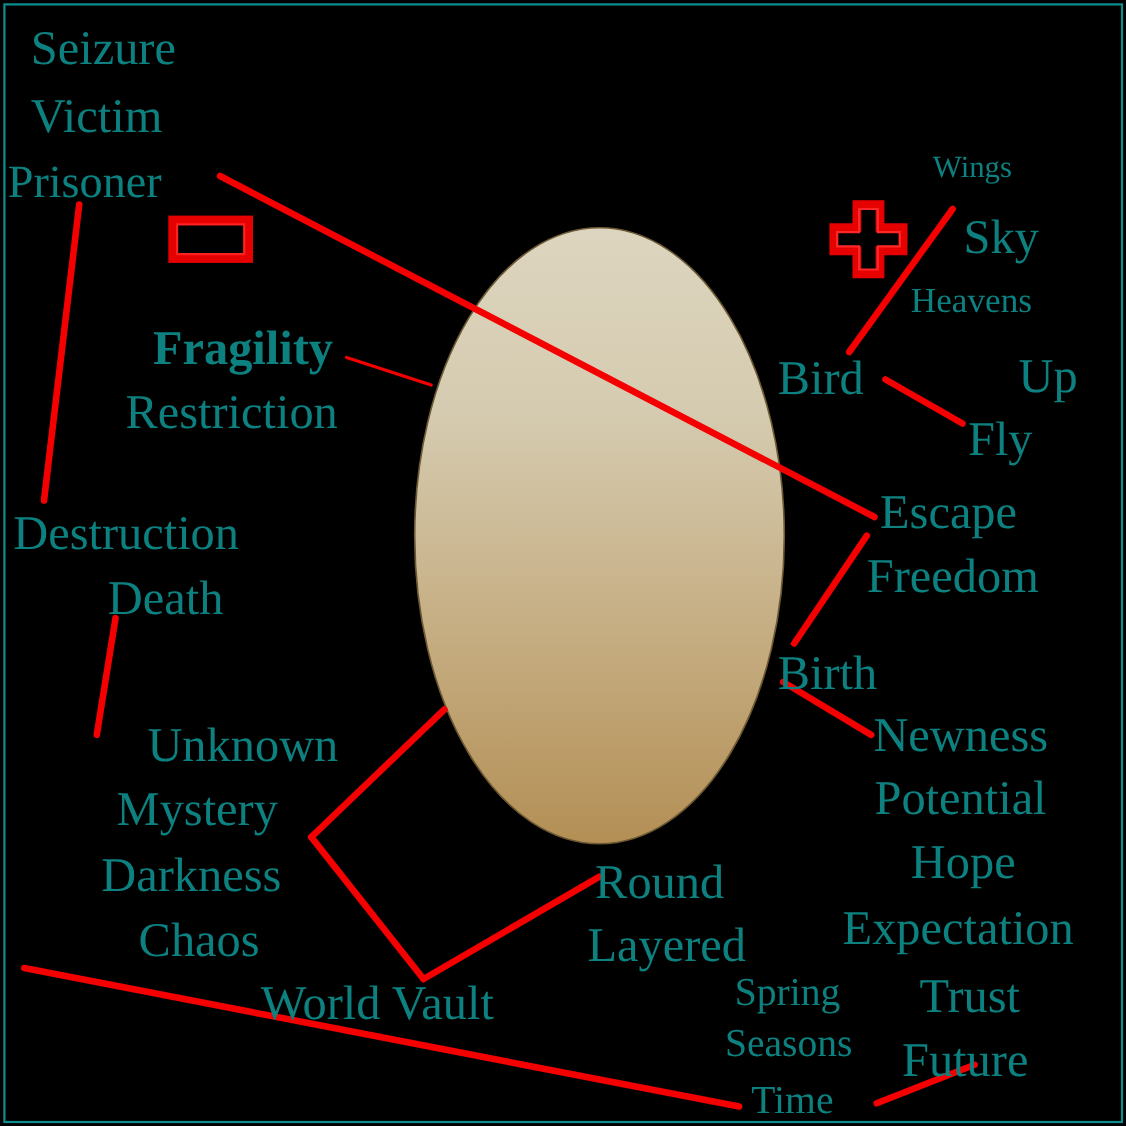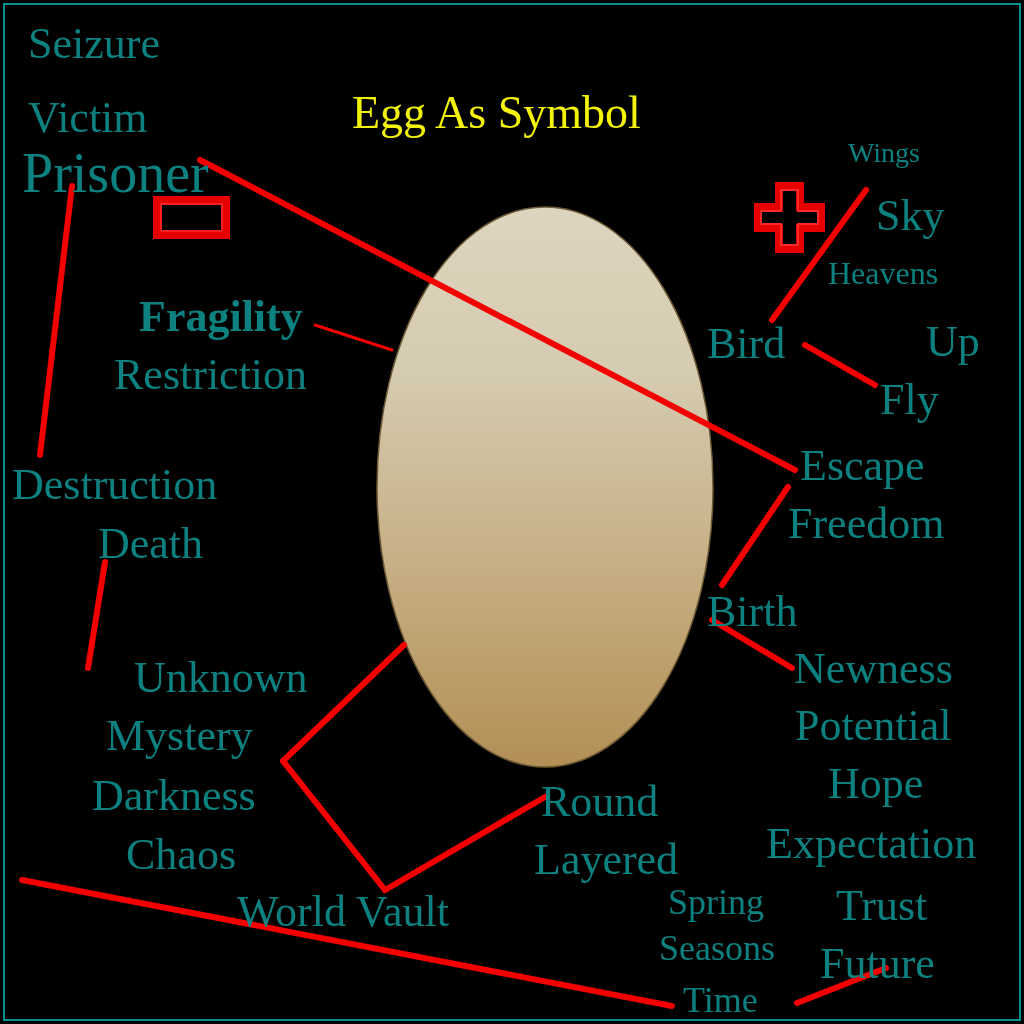--- a/index.html
+++ b/index.html
@@ -101,26 +101,25 @@
       <rect x="157" y="200" width="69" height="35" fill="none" stroke="#e60000" stroke-width="8"></rect>
       <rect x="161" y="204" width="61" height="27" fill="none" stroke="#ff2020" stroke-width="2"></rect>
     </g>
 
     <g>
       <path d="M 779,186 L 800,186 L 800,207 L 821,207 L 821,228 L 800,228 L 800,249 L 779,249 L 779,228 L 758,228 L 758,207 L 779,207 Z" fill="none" stroke="#e60000" stroke-width="8"></path>
       <path d="M 781,190 L 798,190 L 798,211 L 818,211 L 818,224 L 798,224 L 798,245 L 781,245 L 781,224 L 761,224 L 761,211 L 781,211 Z" fill="none" stroke="#ff2828" stroke-width="2"></path>
     </g>
   </svg>
 
-  <div id="title">Egg As Symbol</div>
 
   <div id="labels-root">
       <div class="lbl" style="left: 28px; top: 22px; font-size: 44px;">Seizure</div>
-      <div class="lbl" style="left: 28px; top: 84px; font-size: 44px; margin-top: 12px;">Victim</div>
-      <div class="lbl" style="left: 22px; top: 145px; font-size: 56px;">Prisoner</div>
+      <div class="lbl" style="left: 28px; top: 84px; font-size: 44px;">Victim</div>
+      <div class="lbl" style="left: 7px; top: 145px; font-size: 42px;">Prisoner</div>
       <div class="lbl" style="left: 139px; top: 295px; font-size: 44px; font-weight: bold;">Fragility</div>
       <div class="lbl" style="left: 114px; top: 353px; font-size: 44px; font-family: Liberation Serif, serif;">Restriction</div>
       <div class="lbl" style="left: 12px; top: 463px; font-size: 44px;">Destruction</div>
       <div class="lbl" style="left: 98px; top: 522px; font-size: 44px;">Death</div>
       <div class="lbl" style="left: 86px; top: 656px; font-size: 44px; margin-left: 48px;">Unknown</div>
       <div class="lbl" style="left: 106px; top: 714px; font-size: 44px;">Mystery</div>
       <div class="lbl" style="left: 92px; top: 774px; font-size: 44px;">Darkness</div>
       <div class="lbl" style="left: 126px; top: 833px; font-size: 44px;">Chaos</div>
       <div class="lbl" style="left: 237px; top: 890px; font-size: 44px;">World Vault</div>
       <div class="lbl" style="left: 541px; top: 780px; font-size: 44px;">Round</div>

